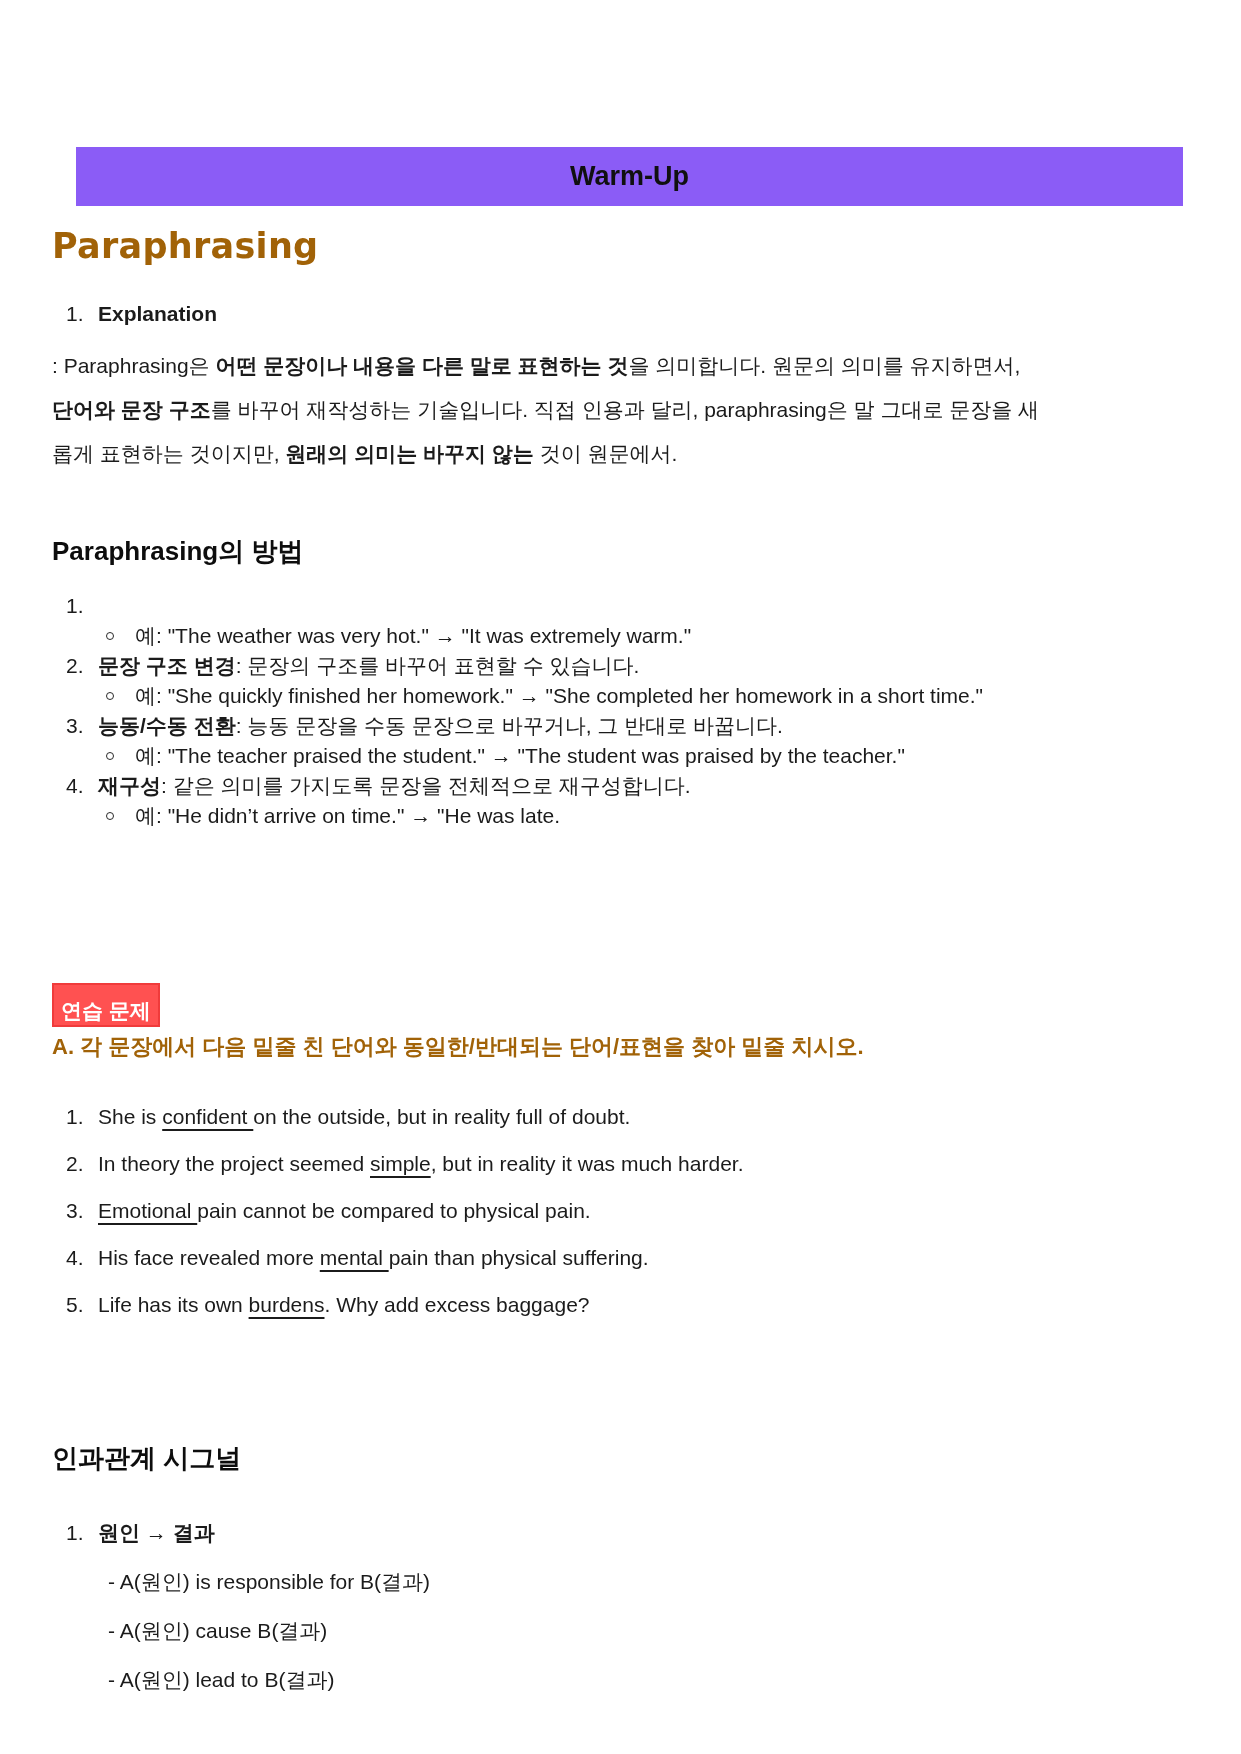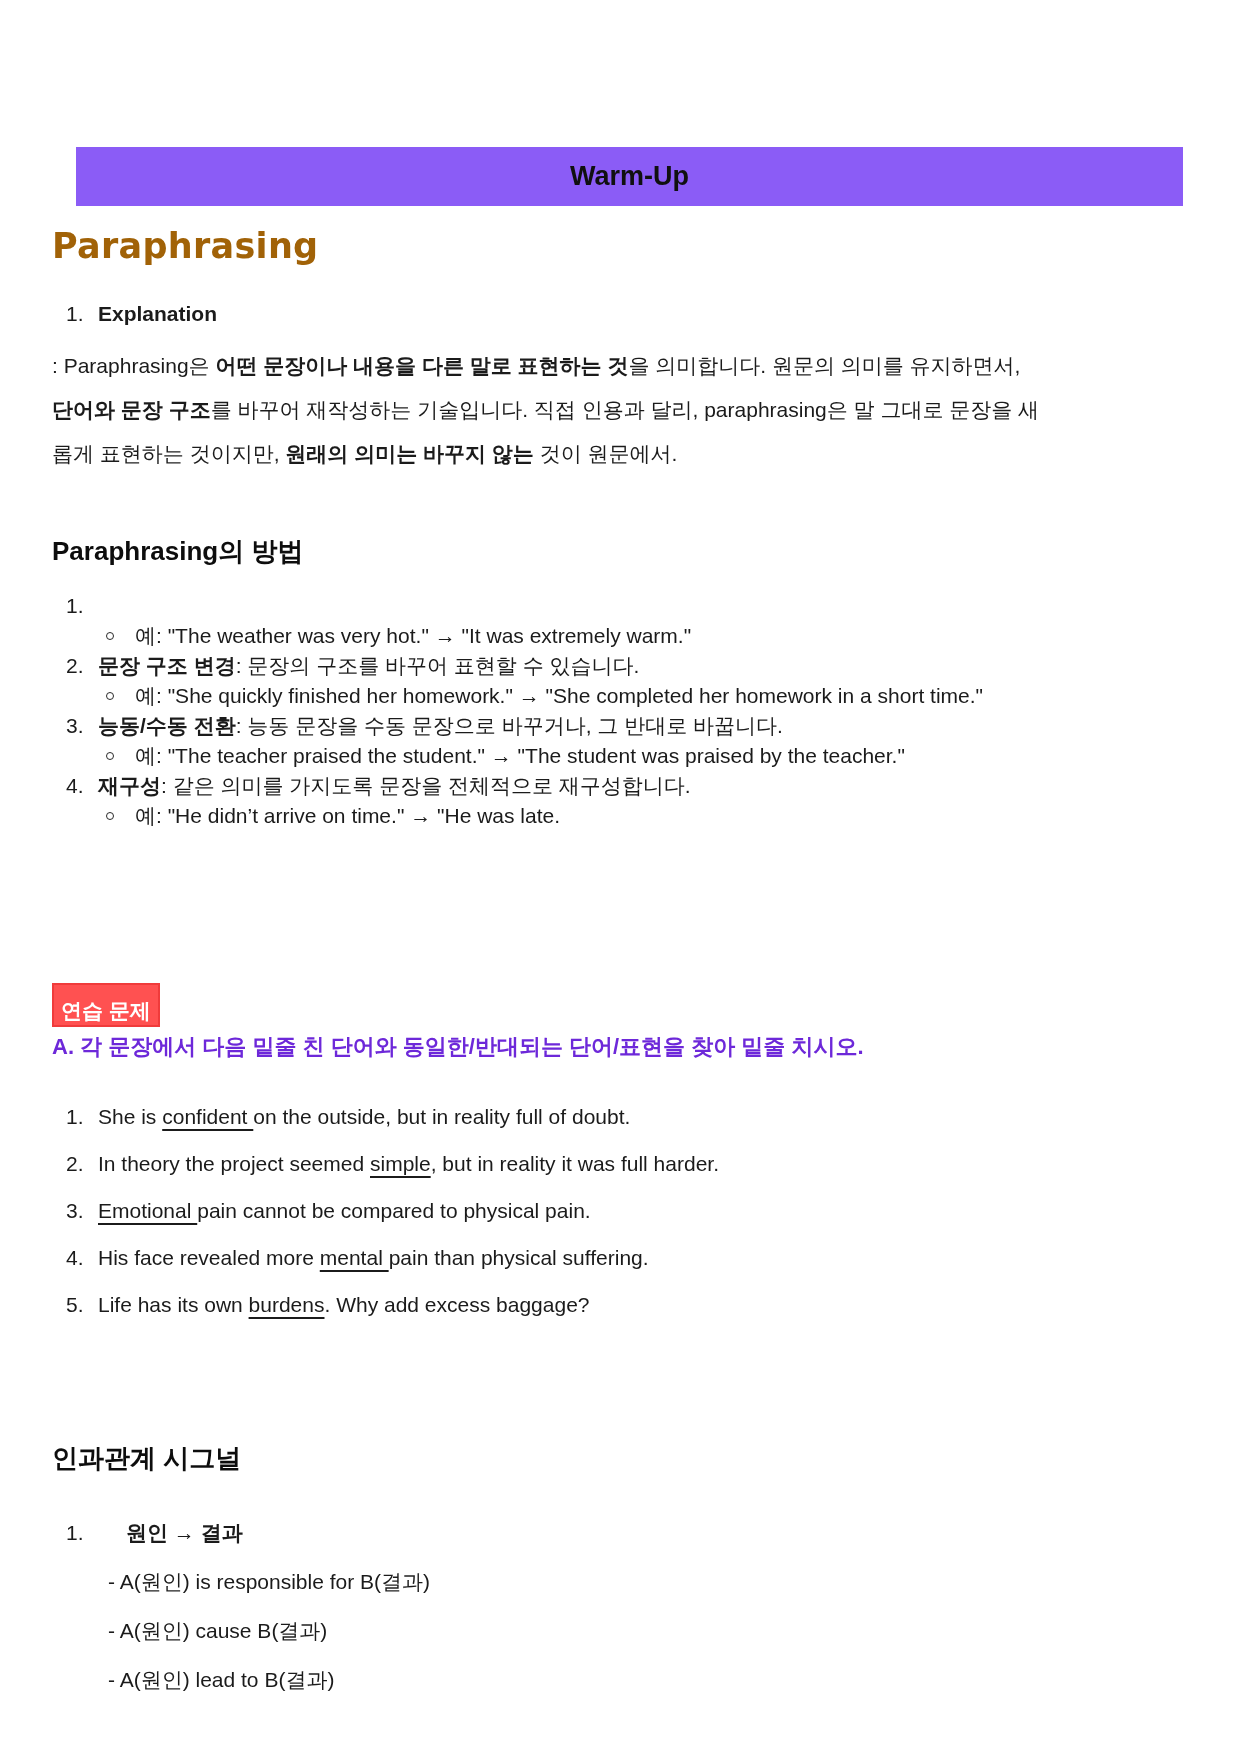--- a/index.html
+++ b/index.html
@@ -70,36 +70,36 @@
     color: #ffffff;
     font-weight: 700;
     font-size: 21px;
     line-height: 27px;
     padding: 12px 7px 1px 7px;
   }
   .instruction {
     margin: 5px 0 12px 52px;
     font-size: 22px;
     font-weight: 700;
-    color: #6d28d9;
+    color: #a16207;
   }
   .practice-list { margin-top: 40px; }
   .p-item {
     margin-left: 66px;
     margin-bottom: 18px;
     line-height: 29px;
   }
   .uline {
     text-decoration: underline;
     text-decoration-thickness: 1.5px;
     text-underline-offset: 5px;
   }
   .causal-heading { margin-top: 122px; }
   .causal-item { margin: 42px 0 0 66px; line-height: 29px; }
-  .causal-item .label { font-weight: 700; margin-left: 28px; }
+  .causal-item .label { font-weight: 700; }
   .pattern {
     margin: 20px 0 0 108px;
     font-size: 21px;
     line-height: 29px;
   }
 </style>
 </head>
 <body>
 
 
@@ -164,21 +164,21 @@
 
 <div class="practice-list">
 
   <div class="num-row p-item">
     <span class="num">1.</span>
     <span><span>She is </span><span class="uline">confident </span><span>on the outside, but in reality full of doubt.</span></span>
   </div>
 
   <div class="num-row p-item">
     <span class="num">2.</span>
-    <span><span>In theory the project seemed </span><span class="uline">simple</span><span>, but in reality it was full harder.</span></span>
+    <span><span>In theory the project seemed </span><span class="uline">simple</span><span>, but in reality it was much harder.</span></span>
   </div>
 
   <div class="num-row p-item">
     <span class="num">3.</span>
     <span><span></span><span class="uline">Emotional </span><span>pain cannot be compared to physical pain.</span></span>
   </div>
 
   <div class="num-row p-item">
     <span class="num">4.</span>
     <span><span>His face revealed more </span><span class="uline">mental </span><span>pain than physical suffering.</span></span>

